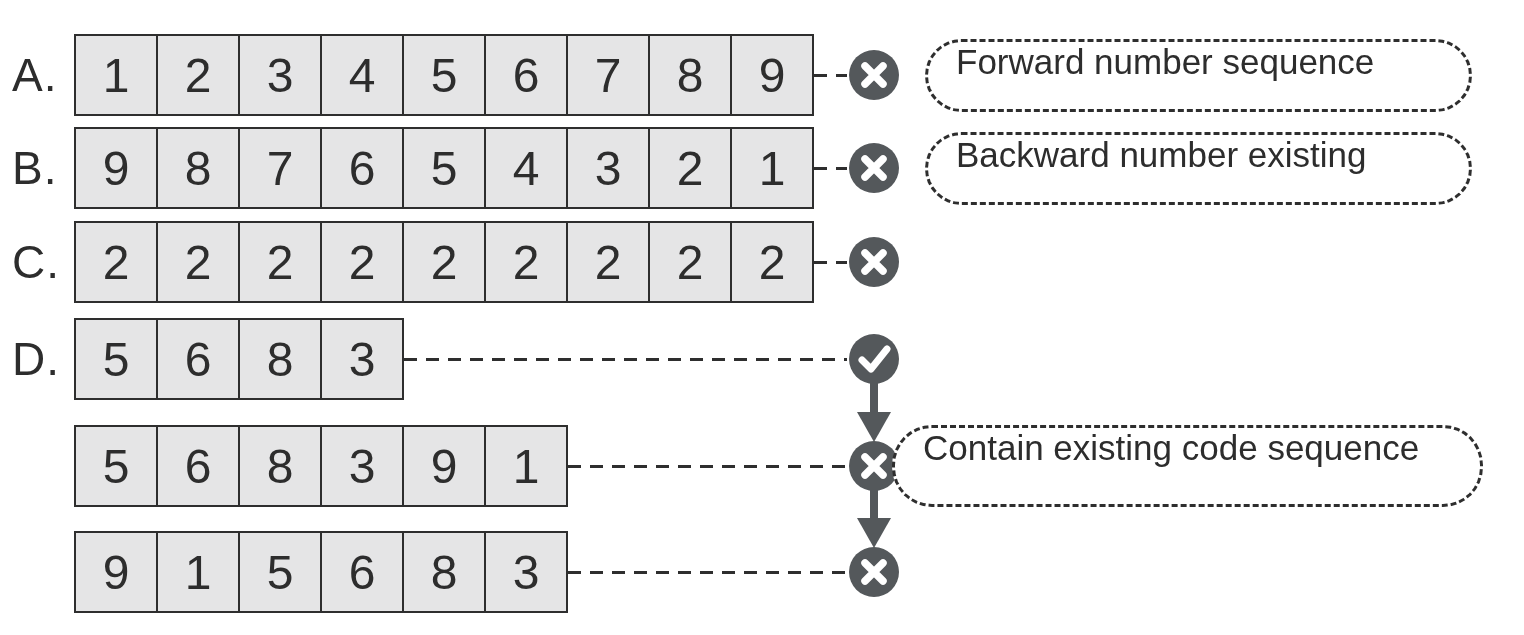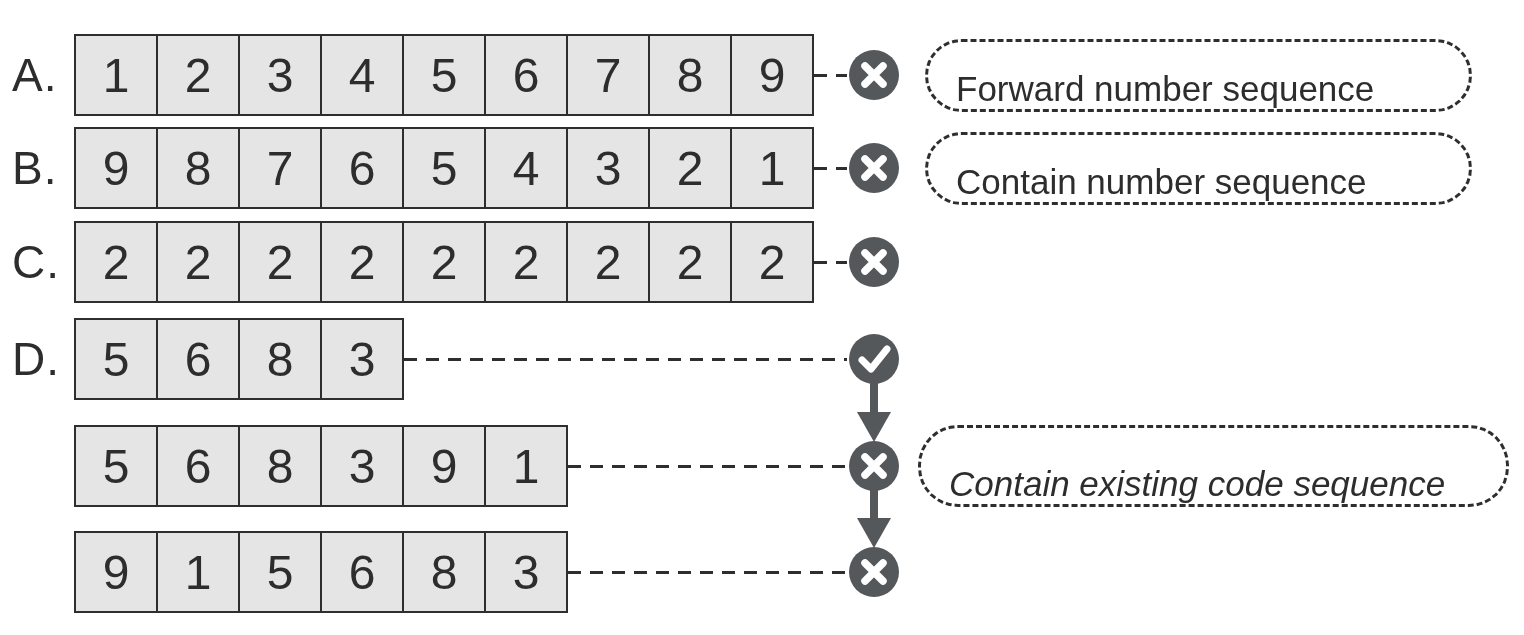--- a/index.html
+++ b/index.html
@@ -58,21 +58,21 @@
     border-radius: 50%;
     background: var(--icon-bg, #54585b);
   }
   .status-circle svg { display: block; width: 50px; height: 50px; }
   .pill {
     position: absolute;
     box-sizing: border-box;
     border: 3px dashed var(--line, #2e2e2e);
     border-radius: 40px;
     display: flex;
-    align-items: flex-end;
+    align-items: flex-start;
     padding-left: 28px;
     background: var(--bg, #ffffff);
   }
   .pill span {
     font-size: 35px;
     font-weight: 400;
     color: var(--text, #2d2d2d);
     white-space: nowrap;
   }
   .arrow-stem {
@@ -126,21 +126,21 @@
       <div class="cell">2</div>
       <div class="cell">1</div>
     </div>
     <div class="dash-h" style="left: 814px; top: 167px; width: 33px;"></div>
     <div class="status-circle" style="left: 849px; top: 143px;">
       <svg viewBox="0 0 50 50" xmlns="http://www.w3.org/2000/svg">
         <path d="M16 16 L34 34 M34 16 L16 34" fill="none" stroke="#ffffff" stroke-width="7.5" stroke-linecap="round"></path>
       </svg>
     </div>
     <div class="pill" style="left: 925px; width: 547px; height: 73px; top: 132px;">
-      <span>Contain number sequence</span>
+      <span>Backward number existing</span>
     </div>
     <div class="row-label" style="top: 221px; height: 82px;">C.</div>
     <div class="cells" style="left: 74px; top: 221px;">
       <div class="cell">2</div>
       <div class="cell">2</div>
       <div class="cell">2</div>
       <div class="cell">2</div>
       <div class="cell">2</div>
       <div class="cell">2</div>
       <div class="cell">2</div>
@@ -173,21 +173,21 @@
       <div class="cell">3</div>
       <div class="cell">9</div>
       <div class="cell">1</div>
     </div>
     <div class="dash-h" style="left: 568px; top: 465px; width: 279px;"></div>
     <div class="status-circle" style="left: 849px; top: 441px;">
       <svg viewBox="0 0 50 50" xmlns="http://www.w3.org/2000/svg">
         <path d="M16 16 L34 34 M34 16 L16 34" fill="none" stroke="#ffffff" stroke-width="7.5" stroke-linecap="round"></path>
       </svg>
     </div>
-    <div class="pill" style="left: 918px; width: 591px; height: 82px; top: 425px; font-style: italic;">
+    <div class="pill" style="left: 892px; width: 591px; height: 82px; top: 425px;">
       <span>Contain existing code sequence</span>
     </div>
     <div class="cells" style="left: 74px; top: 531px;">
       <div class="cell">9</div>
       <div class="cell">1</div>
       <div class="cell">5</div>
       <div class="cell">6</div>
       <div class="cell">8</div>
       <div class="cell">3</div>
     </div>

